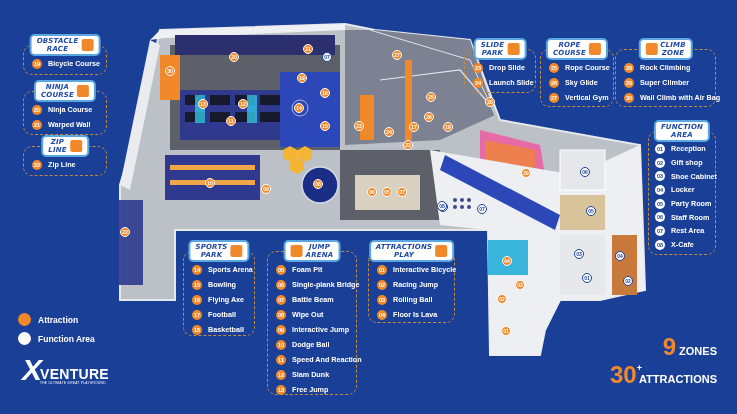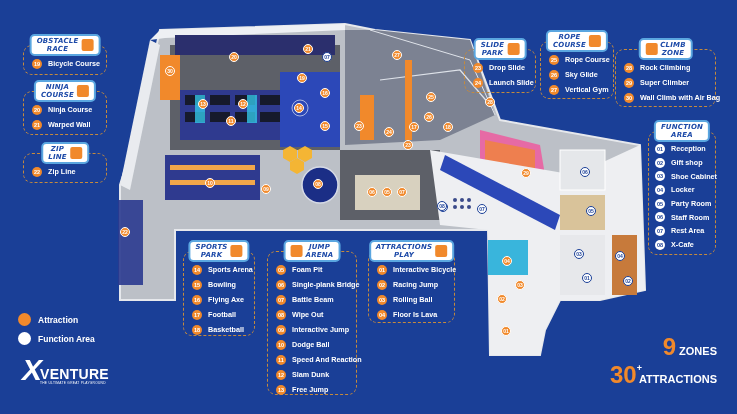--- a/index.html
+++ b/index.html
@@ -236,21 +236,21 @@
   <div class="row">
       <span class="num">20</span>
       <span>Ninja Course</span>
     </div>
   <div class="row">
       <span class="num">21</span>
       <span>Warped Wall</span>
     </div>
 </div>
 
-<div class="panel" style="left:23px;top:153px;width:84px;height:30px;">
+<div class="panel" style="left:23px;top:146px;width:84px;height:30px;">
   <div class="badge">
     <div class="bt">
         <span>ZIP</span>
         <span>LINE</span>
       </div>
     <div class="bi"></div>
   </div>
   <div class="row">
       <span class="num">22</span>
       <span>Zip Line</span>
@@ -268,21 +268,21 @@
   <div class="row">
       <span class="num">23</span>
       <span>Drop Slide</span>
     </div>
   <div class="row">
       <span class="num">24</span>
       <span>Launch Slide</span>
     </div>
 </div>
 
-<div class="panel" style="left:540px;top:41px;width:74px;height:58px;">
+<div class="panel" style="left:540px;top:49px;width:74px;height:58px;">
   <div class="badge">
     <div class="bt">
         <span>ROPE</span>
         <span>COURSE</span>
       </div>
     <div class="bi"></div>
   </div>
   <div class="row">
       <span class="num">25</span>
       <span>Rope Course</span>

